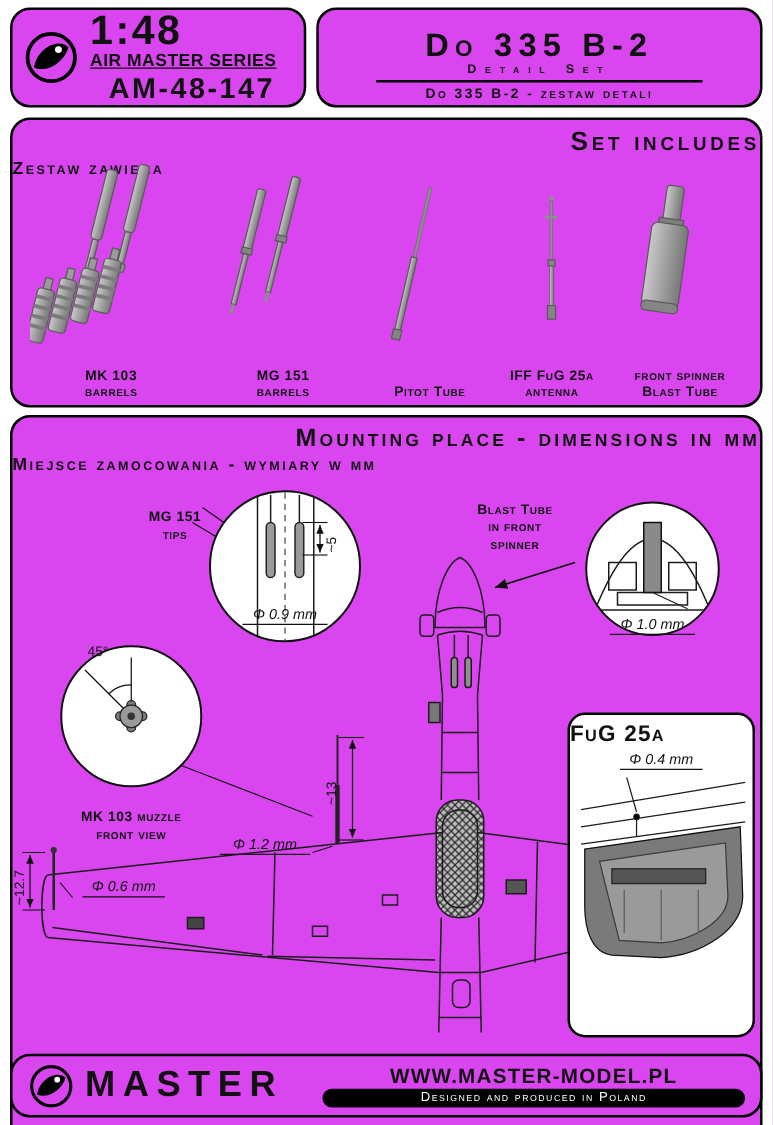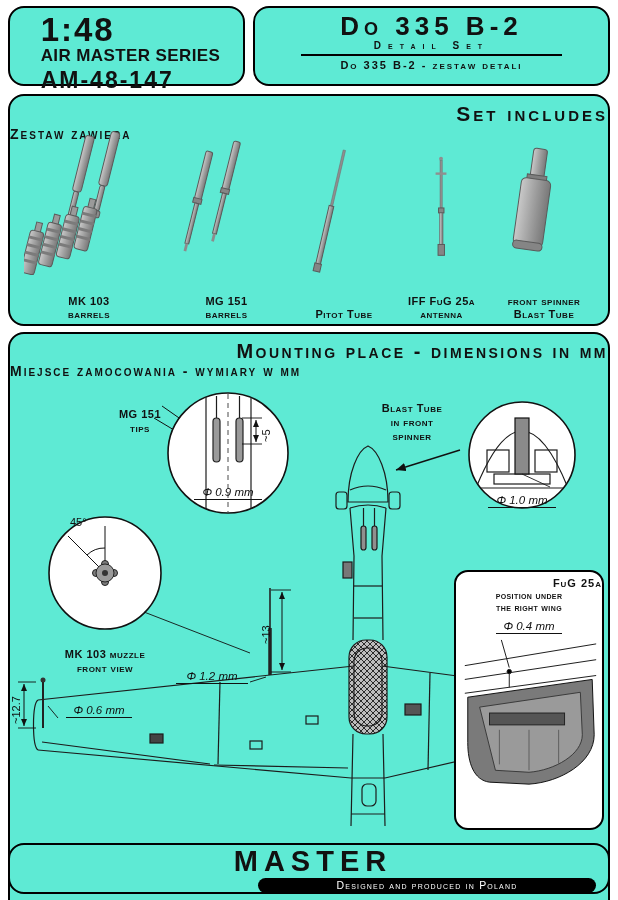--- a/index.html
+++ b/index.html
@@ -1,53 +1,53 @@
 <!DOCTYPE html>
 <html><head>
 <meta charset="utf-8">
 <style>
   * { box-sizing: border-box; margin: 0; padding: 0; }
   html,body { width: 618px; background:#fff; color:#111; font-family:"Liberation Sans", sans-serif; }
   .page { position:relative; width:618px; height:900px; background:#fff; overflow:hidden; }
-  .box { position:absolute; border:2.5px solid #000; border-radius:16px; background:#5eead4;flex-direction:column; }
+  .box { position:absolute; border:2.5px solid #000; border-radius:16px; background:#d946ef; }
   .lbl { font-weight:bold; font-variant:small-caps; font-size:11px; letter-spacing:.5px; line-height:1.25; text-align:center;margin-top:16px; }
   .dim { font-style:italic; font-size:11.5px; white-space:nowrap; }
   .dim-u { border-bottom:1.5px solid #111; padding-bottom:1px; text-align:center; }
   .rot { position:absolute; transform:rotate(-90deg); transform-origin:0 0; font-size:11px; white-space:nowrap; }
   .abs { position:absolute; }
 
   
   .hl { left:8px; top:6px; width:237px; height:80px; display:flex; align-items:center; padding:6px 8px; }
   .hl .txt { margin-left:8px; }
   .scale { font-size:33px; font-weight:bold; letter-spacing:2px; line-height:.95; }
-  .series { font-size:17px; font-weight:bold; letter-spacing:.4px; margin-top:1px; }
-  .code { font-size:23px; font-weight:bold; letter-spacing:2px; margin-top:1px; }
+  .series { font-size:14px; font-weight:bold; letter-spacing:.4px; margin-top:1px;text-decoration:underline; }
+  .code { font-size:23px; font-weight:bold; letter-spacing:2px; margin-top:1px;margin-left:15px; }
 
   
-  .hr { left:253px; top:6px; width:357px; height:80px; text-align:center; padding-top:5px; }
+  .hr { left:253px; top:6px; width:357px; height:80px; text-align:center; padding-top:15px; }
   .hr .t1 { font-size:26px; font-weight:bold; letter-spacing:5px; font-variant:small-caps; line-height:1; }
   .hr .t2 { font-size:10px; font-weight:bold; letter-spacing:7px; font-variant:small-caps; margin-top:1px; }
   .hr .rule { width:74%; margin:3px auto 3px; border-top:2px solid #000; }
   .hr .t3 { font-size:11px; font-weight:bold; letter-spacing:2px; font-variant:small-caps; }
 
   
   .inc { left:8px; top:94px; width:602px; height:232px; padding-top:6px; }
   .sec-title { font-size:21px; font-weight:bold; letter-spacing:3px; font-variant:small-caps; text-align:right; line-height:1.1; }
   .sec-sub { font-size:14px; font-weight:bold; letter-spacing:2px; font-variant:small-caps; text-align:left; margin-top:1px; }
   .parts { display:flex; justify-content:space-between; align-items:flex-end; padding:0 14px; margin-top:2px; height:178px; }
   .part { display:flex; flex-direction:column; align-items:center; }
   .part svg { display:block; }
 
   
   .mnt { left:8px; top:332px; width:602px; height:653px; padding-top:6px; }
   .draw { position:absolute; left:0; top:52px; width:597px; height:444px; }
   .draw > svg { position:absolute; left:0; top:0; }
 
   .fug { position:absolute; right:4px; top:236px; width:150px; height:260px; border:2.5px solid #000; border-radius:14px; background:#fff; padding-top:6px; z-index:5; }
-  .fug .t { font-size:11px; font-weight:bold; letter-spacing:1px; font-variant:small-caps; text-align:right; line-height:1.05; }
+  .fug .t { font-size:18px; font-weight:bold; letter-spacing:1px; font-variant:small-caps; text-align:left; line-height:1.05; }
   .fug .s { font-size:10px; font-weight:bold; letter-spacing:.4px; font-variant:small-caps; text-align:center; line-height:1.25; }
   .fug .d { margin:5px auto 0; width:66px; }
   .fug svg { display:block; margin:2px auto 0; }
 
   
   .ft { left:8px; top:843px; width:602px; height:51px; display:flex; align-items:center; padding:0 12px; }
   .brand { font-size:29px; font-weight:bold; letter-spacing:6px; margin-left:8px; }
   .ftr { margin-left:auto; width:338px; text-align:center; }
   .site { font-size:16.5px; font-weight:bold; letter-spacing:1px; }
   .copy { font-size:10.5px; font-variant:small-caps; letter-spacing:.3px; margin:1px 0 2px; }
@@ -368,24 +368,20 @@
 
       <span class="rot" style="left:250px; top:258px;">~13</span>
       <div class="abs dim dim-u" style="left:166px; top:284px; width:72px;">Φ 1.2 mm</div>
 
       <span class="rot" style="left:0px; top:338px;">~12.7</span>
       <div class="abs dim dim-u" style="left:56px; top:318px; width:66px;">Φ 0.6 mm</div>
     </div>
 
     <div class="fug">
       <div class="t">FuG 25a</div>
-      <div class="s">
-        <div>position under</div>
-        <div>the right wing</div>
-      </div>
       <div class="dim dim-u d">Φ 0.4 mm</div>
       <svg width="140" height="158" viewBox="0 0 140 160">
         <g stroke="#1c1c1c" stroke-width="1" fill="none">
           <line x1="50" y1="32" x2="42" y2="4"></line>
           <path d="M5,30 L138,8"></path>
           <path d="M5,44 L138,24"></path>
           <path d="M5,58 L138,40"></path>
           <circle cx="50" cy="36" r="2.2" fill="#000"></circle>
           <line x1="50" y1="38" x2="50" y2="52"></line>
           <path d="M8,62 L134,44 L136,100 C136,128 102,148 70,150 L30,148 C14,146 8,128 8,108 Z" fill="#7a7a7a" stroke="#111"></path>
@@ -398,17 +394,18 @@
       </svg>
     </div>
   </div>
 
   <div class="box ft">
     <svg width="38" height="38" viewBox="0 0 40 40">
         <use href="#logo"></use>
       </svg>
     <div class="brand">MASTER</div>
     <div class="ftr">
+      <div class="site">WWW.MASTER-MODEL.PL</div>
       <div class="origin">Designed and produced in Poland</div>
     </div>
   </div>
 
 </div>
 
 </body></html>

